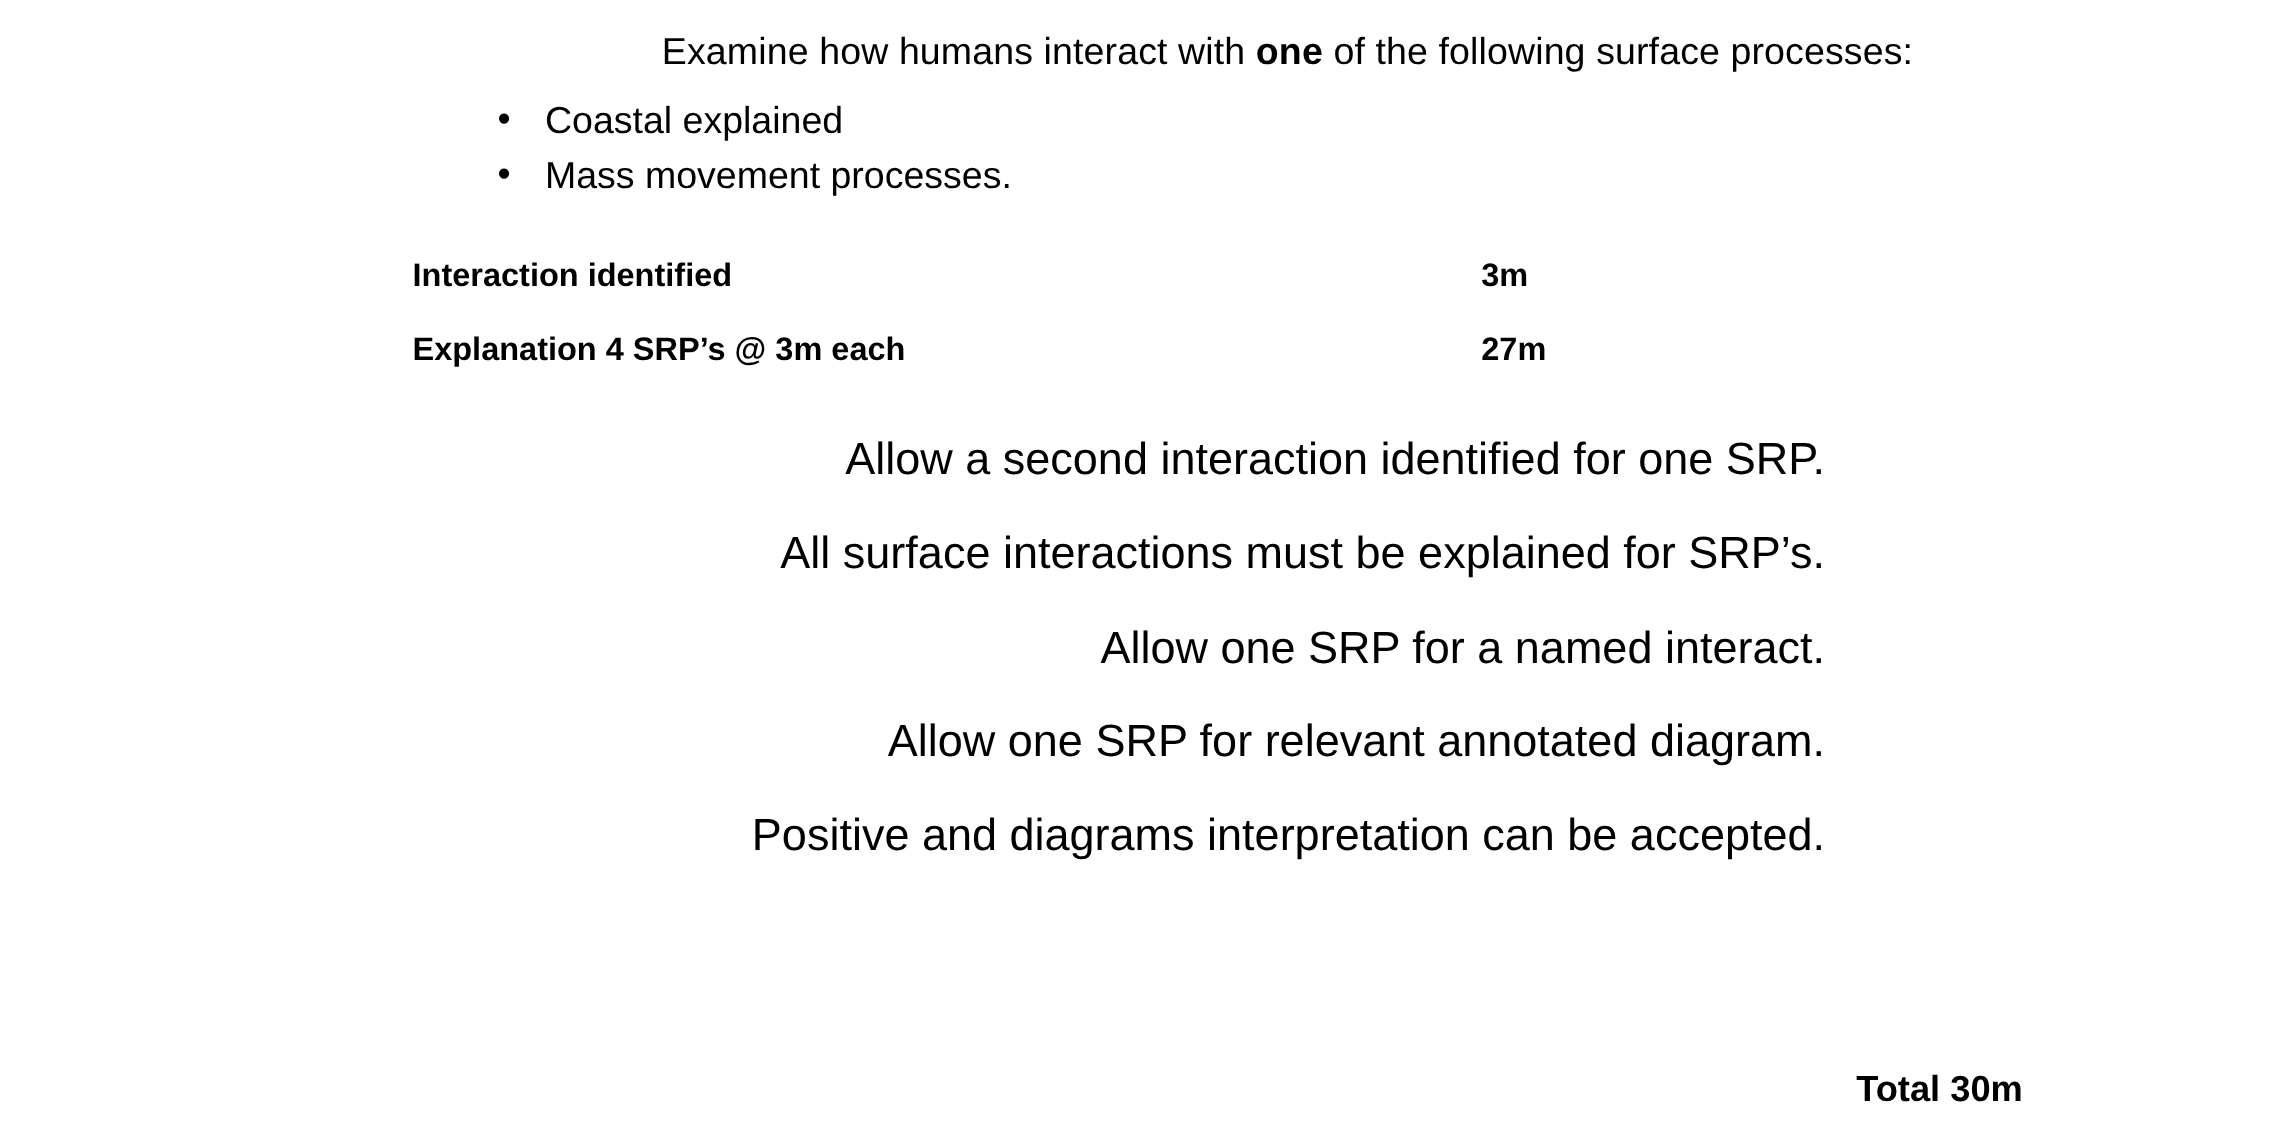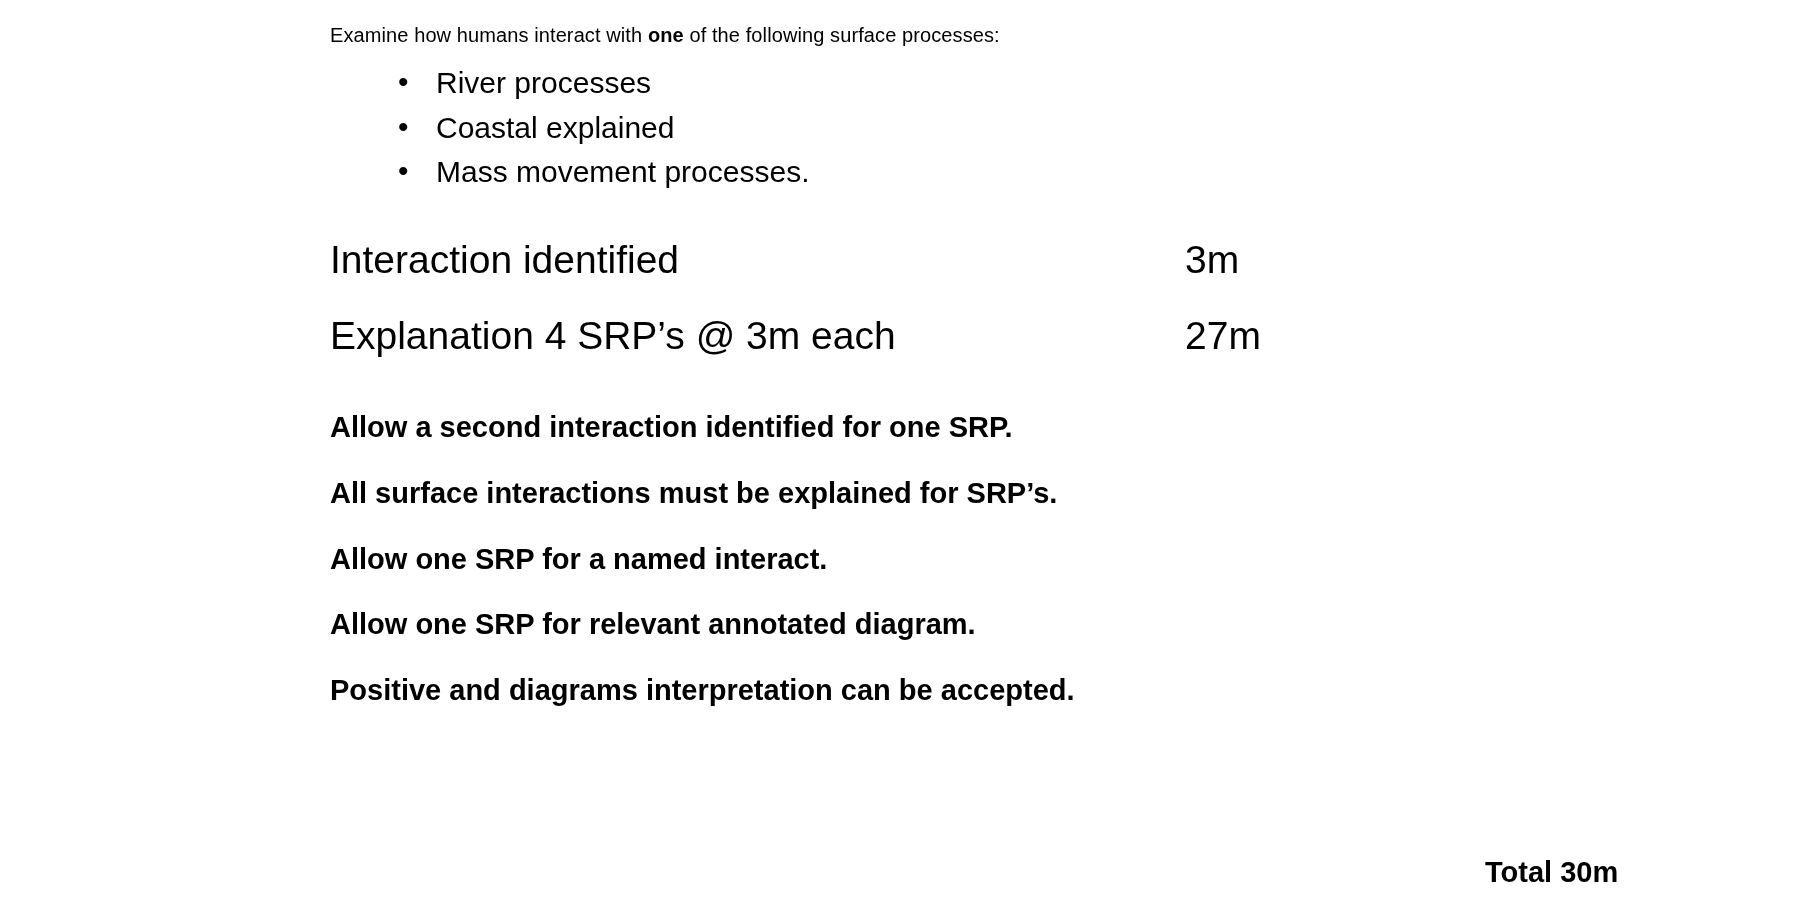--- a/index.html
+++ b/index.html
@@ -21,25 +21,26 @@
     box-sizing: border-box;
     padding: 0;
   }
   .content {
     position: absolute;
     left: 330px;
     top: 22px;
     width: 1400px;
   }
   .intro {
-    font-size: 20px;
+    font-size: 30px;
     line-height: 1.35;
     font-weight: 400;
     margin: 0 0 14px 0;
     letter-spacing: 0.1px;
+    text-align: center;
   }
   .intro b {
     font-weight: 700;
   }
   ul.bullets {
     margin: 14px 0 0 0;
     padding: 0;
     list-style: none;
   }
   ul.bullets li {
@@ -57,61 +58,61 @@
     top: -1px;
     font-size: 30px;
     line-height: 1.35;
   }
   .marks-table {
     margin-top: 42px;
     width: 1200px;
     border-collapse: collapse;
   }
   .marks-table td {
-    font-size: 39px;
-    font-weight: 400;
+    font-size: 26px;
+    font-weight: 700;
     padding: 0 0 26px 0;
     vertical-align: top;
     line-height: 1.3;
   }
   .marks-table td.label {
     width: 855px;
   }
   .marks-table td.mark {
     width: 345px;
   }
   .notes {
     margin-top: 20px;
   }
   .notes p {
-    font-size: 29px;
-    font-weight: 700;
+    font-size: 36px;
+    font-weight: 400;
     line-height: 1.34;
     margin: 0 0 27px 0;
     max-width: 1130px;
+    text-align: right;
   }
   .total {
     position: absolute;
     left: 1485px;
     top: 856px;
     font-size: 29px;
     font-weight: 700;
     white-space: nowrap;
   }
 </style>
 </head>
 <body>
 
 <div class="page">
   <div class="content">
 
     <p class="intro"><span>Examine how humans interact with </span><b>one</b><span> of the following surface processes:</span></p>
 
     <ul class="bullets">
-      <li>River processes</li>
       <li>Coastal explained</li>
       <li>Mass movement processes.</li>
     </ul>
 
     <table class="marks-table">
       <tbody>
         <tr>
           <td class="label">Interaction identified</td>
           <td class="mark">3m</td>
         </tr>

